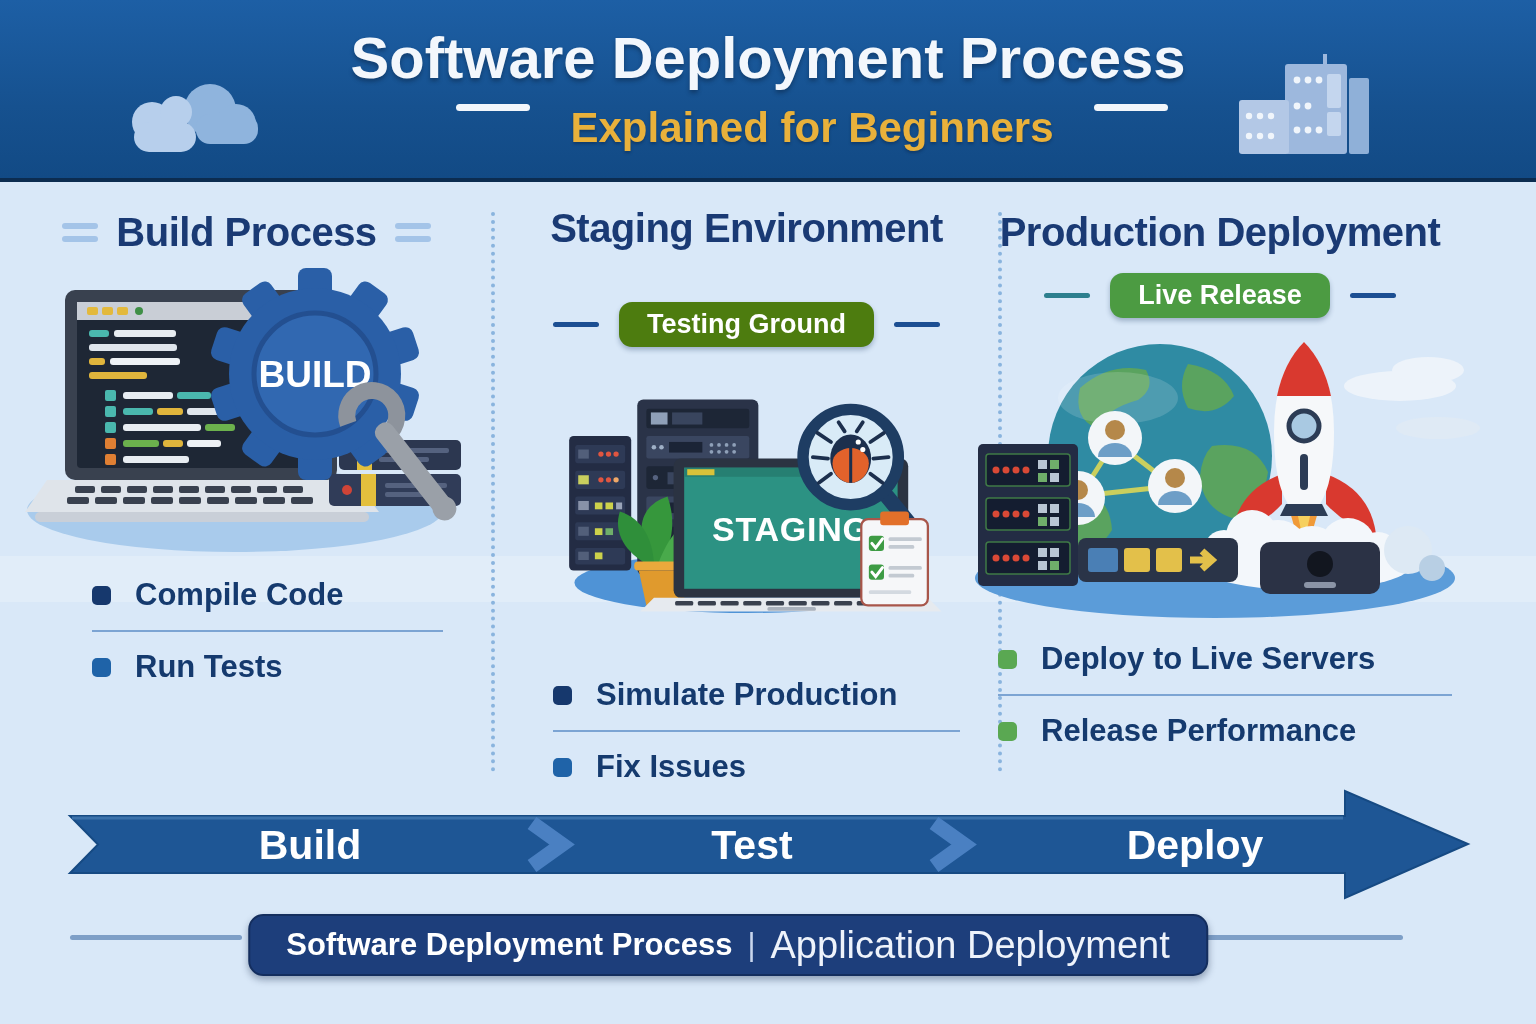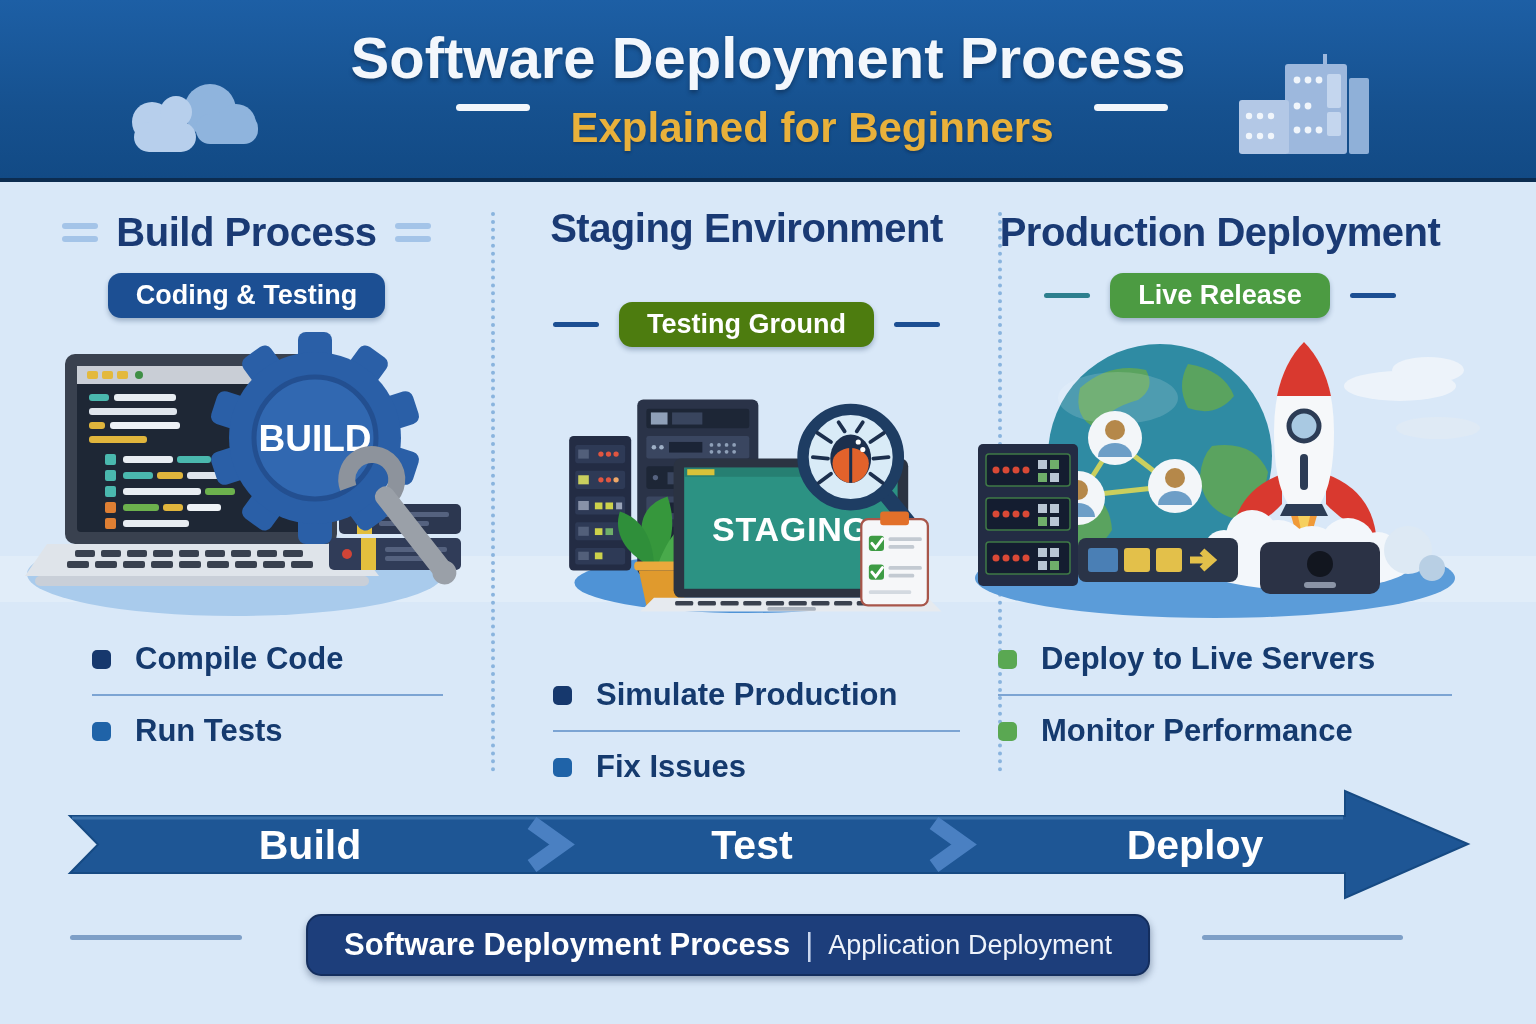--- a/index.html
+++ b/index.html
@@ -63,21 +63,21 @@
   
   .footer-line{position:absolute;top:935px;height:5px;border-radius:3px;background:#7e9fc7;}
   .footer-line-left{left:70px;width:172px;}
   .footer-line-right{left:1202px;width:201px;}
   .footer-bar{position:absolute;top:914px;left:728px;transform:translateX(-50%);
           height:58px;background:#1d3e7b;border:2px solid #142e5e;border-radius:15px;
           display:flex;align-items:center;gap:15px;padding:0 36px;
           box-shadow:0 4px 7px rgba(15,35,70,.35);white-space:nowrap;}
   .footer-title{color:#ffffff;font-weight:bold;font-size:31px;}
   .footer-sep{color:#c9d6ee;font-size:31px;}
-  .footer-sub{color:#eef3fb;font-size:27px;}
+  .footer-sub{color:#eef3fb;font-size:38px;}
 </style>
 </head>
 <body>
 
 <div class="canvas">
 
   <div class="header">
     <svg class="header-art" style="left:118px;top:78px;" width="170" height="80" viewBox="0 0 170 80">
       <g fill="#8fb4dd">
         <circle cx="92" cy="32" r="26"></circle>
@@ -130,23 +130,20 @@
     <div class="col-title-row">
       <span class="eq-mark">
           <span></span>
           <span></span>
         </span>
       <span class="col-title">Build Process</span>
       <span class="eq-mark">
           <span></span>
           <span></span>
         </span>
-    </div>
-    <div class="badge-row">
-      <span class="badge badge-build">Coding &amp; Testing</span>
     </div>
 
     <svg class="art" width="460" height="292" viewBox="0 0 460 292">
       <ellipse cx="218" cy="248" rx="208" ry="42" fill="#a9cbec"></ellipse>
 
       <g>
         <rect x="48" y="28" width="272" height="190" rx="10" fill="#39414f"></rect>
         <rect x="60" y="40" width="248" height="166" rx="4" fill="#1e2735"></rect>
         <rect x="60" y="40" width="248" height="18" fill="#c9ced6"></rect>
         <rect x="70" y="45" width="11" height="8" rx="2" fill="#e3b93c"></rect>
@@ -523,21 +520,21 @@
     </svg>
 
     <div class="bullets">
       <div class="bullet-row">
         <span class="bullet-sq sq-green"></span>
         <span class="bullet-label">Deploy to Live Servers</span>
       </div>
       <div class="bullet-div"></div>
       <div class="bullet-row">
         <span class="bullet-sq sq-green"></span>
-        <span class="bullet-label">Monitor Performance</span>
+        <span class="bullet-label">Release Performance</span>
       </div>
     </div>
   </div>
 
   <svg class="flow-arrow" width="1536" height="125" viewBox="0 0 1536 125">
     <path d="M70,31 H1345 V6 L1468,59 L1345,113 V88 H70 L98,59.5 Z" fill="#1e5695" stroke="#164a83" stroke-width="2"></path>
     <path d="M72,33 H1343" stroke="#3c72ab" stroke-width="3" fill="none"></path>
     <g stroke="#4a80c2" stroke-width="15" fill="none">
       <path d="M532,38 L562,59.5 L532,81"></path>
       <path d="M934,38 L964,59.5 L934,81"></path>

